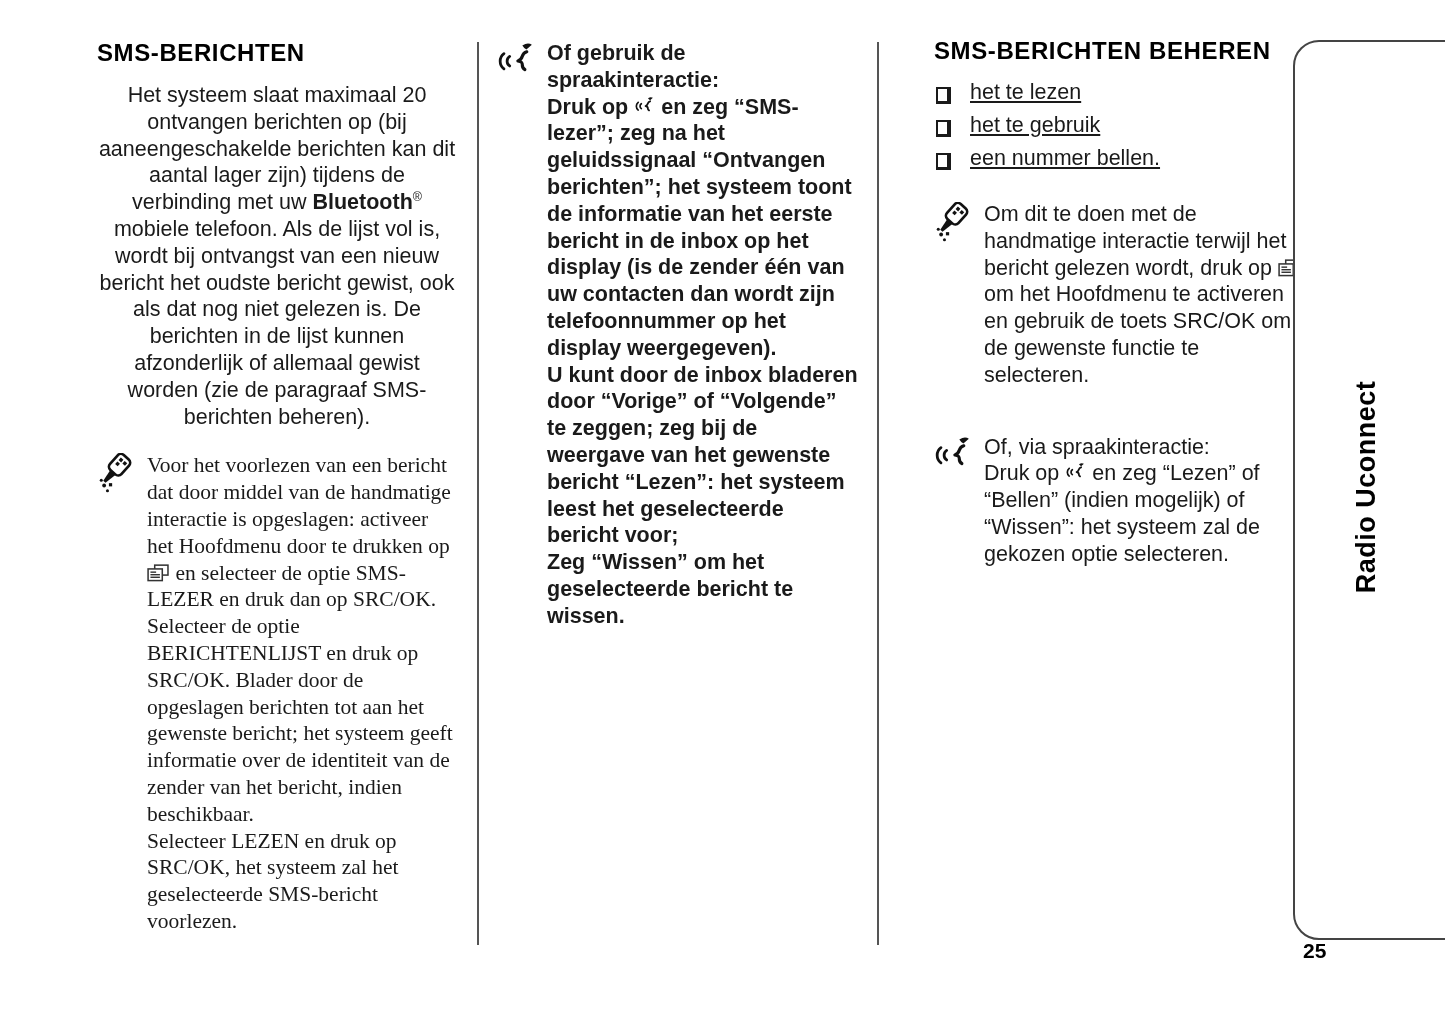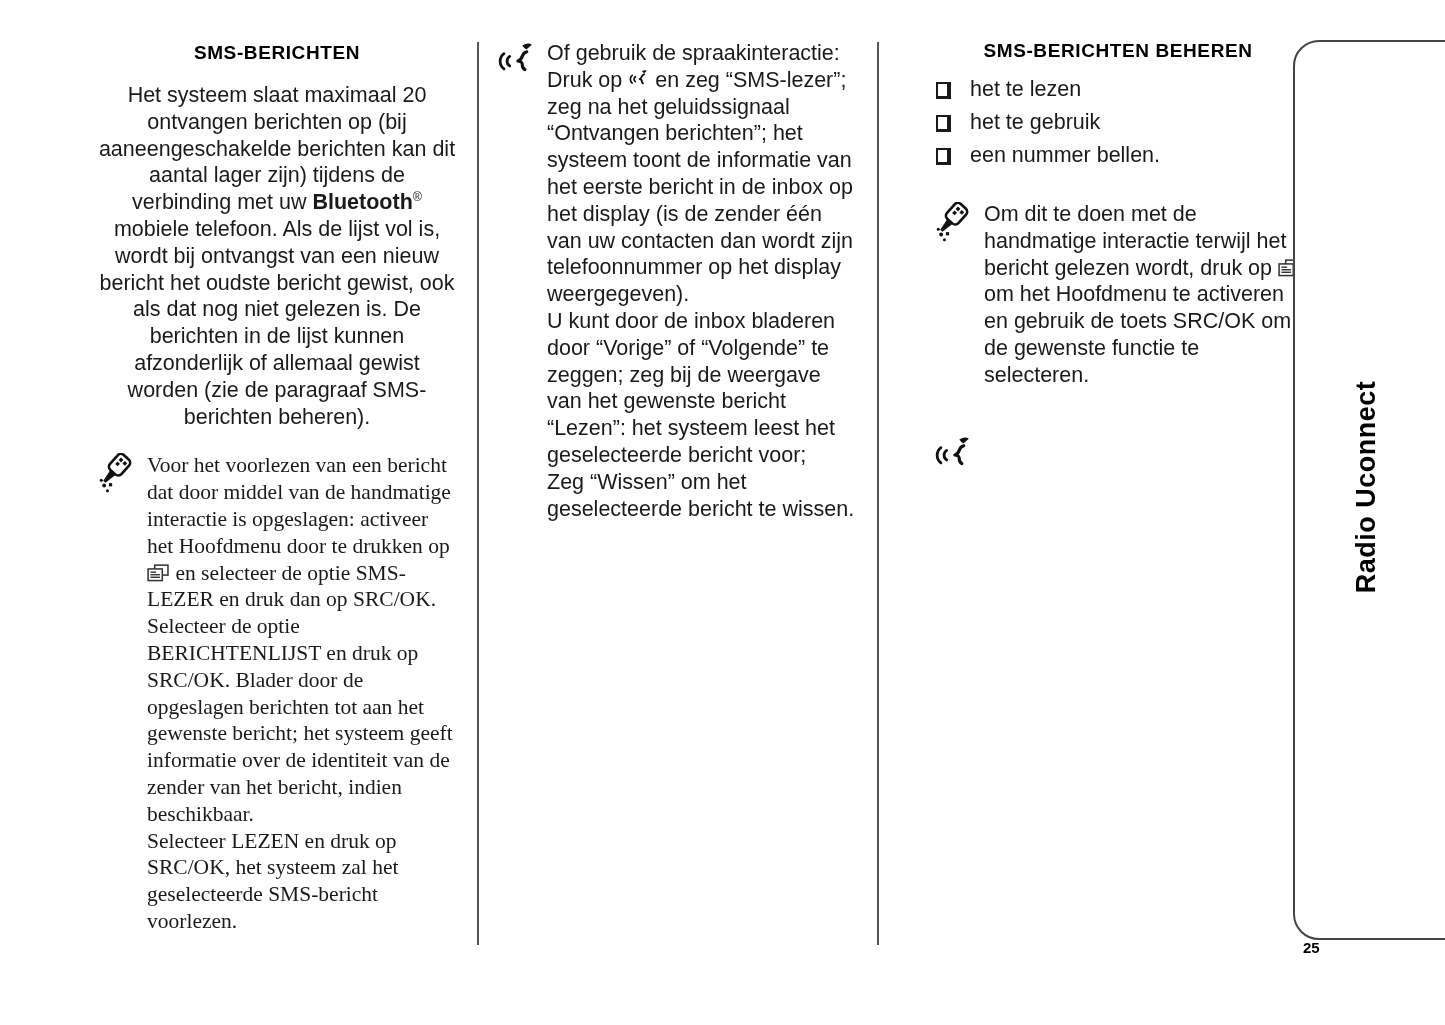--- a/index.html
+++ b/index.html
@@ -3,41 +3,41 @@
 <meta charset="utf-8">
 <style>
   html,body{margin:0;padding:0;}
   body{
     width:1445px;height:1025px;position:relative;overflow:hidden;
     background:#ffffff;color:#1a1a1a;
     font-family:"Liberation Sans","DejaVu Sans",sans-serif;
   }
   .col{position:absolute;top:38px;}
   #col1{left:97px;width:360px;}
-  #col2{left:497px;width:362px;top:40px;}
+  #col2{left:497px;width:362px;top:40px;font-weight:bold;}
   #col3{left:934px;width:368px;top:36px;}
   .rule{position:absolute;top:42px;width:2px;height:903px;background:#555;}
   #rule1{left:477px;} #rule2{left:877px;}
   .heading{
-    font-size:19px;line-height:30px;font-weight:bold;color:#000;
-    letter-spacing:0.6px;margin:0;text-align:center;
+    font-size:24px;line-height:30px;font-weight:bold;color:#000;
+    letter-spacing:0.6px;margin:0;
   }
   .body-text{font-size:21.5px;line-height:26.8px;}
   .para{margin:0;}
   #col1 .intro-para{margin-top:14px;text-align:center;}
   .icon-para{display:flex;align-items:flex-start;}
   #col1 .icon-para{margin-top:22px;font-family:Liberation Serif, serif;}
   #col2 .icon-para{margin-top:0;}
   #col3 .icon-para-manual{margin-top:26px;}
   #col3 .icon-para-voice{margin-top:45px;}
   .icon-cell{flex:0 0 50px;width:50px;padding-top:1px;}
   .icon-text{flex:1;}
   #col3 .intro-para{margin-top:12px;}
   .bullet-list{list-style:none;margin:10px 0 0 0;padding:0;}
-  .bullet-list li{display:flex;align-items:flex-start;height:33px;}
+  .bullet-list li{display:flex;align-items:center;height:33px;text-decoration:underline;}
   .bullet-square{
     display:inline-block;width:9px;height:12px;margin:6px 19px 0 2px;
     border:2px solid #1a1a1a;border-right-width:4px;border-bottom-width:3px;
     flex:0 0 auto;
   }
   b{font-weight:bold;}
   sup{font-size:0.58em;vertical-align:super;line-height:0;}
   .inline-icon{display:inline-block;vertical-align:-2px;line-height:0;}
   .inline-icon svg{display:inline-block;}
   .side-tab{
@@ -46,21 +46,21 @@
     background:#fff;
   }
   .side-tab-label{
     position:absolute;left:1351px;top:618px;width:262px;
     transform-origin:0 0;transform:rotate(-90deg);
     font-size:27px;font-weight:bold;color:#000;text-align:center;
     letter-spacing:0.5px;white-space:nowrap;
   }
   .page-number{
     position:absolute;left:1303px;top:939px;
-    font-size:15px;font-weight:bold;color:#000;
+    font-size:21px;font-weight:bold;color:#000;
   }
 </style>
 </head>
 <body>
 
 <div class="page">
 
   <div class="col" id="col1">
     <h1 class="heading">SMS-BERICHTEN</h1>
     <p class="para intro-para body-text">Het systeem slaat maximaal 20 ontvangen berichten op (bij aaneengeschakelde berichten kan dit aantal lager zijn) tijdens de verbinding met uw <b>Bluetooth</b><sup>®</sup> mobiele telefoon. Als de lijst vol is, wordt bij ontvangst van een nieuw bericht het oudste bericht gewist, ook als dat nog niet gelezen is. De berichten in de lijst kunnen afzonderlijk of allemaal gewist worden (zie de paragraaf SMS-berichten beheren).</p>
@@ -147,20 +147,26 @@
               <line x1="3.5" y1="14" x2="13.5" y2="14" stroke="#333" stroke-width="1.5"></line>
             </svg></span> om het Hoofdmenu te activeren en gebruik de toets SRC/OK om de gewenste functie te selecteren.</span>
     </div>
     <div class="icon-para icon-para-voice">
       <span class="icon-cell"><svg width="38" height="38" viewBox="0 0 30 30">
             <path d="M5.5 10 a7.5 7.5 0 0 0 0 12" fill="none" stroke="#111" stroke-width="2.2" stroke-linecap="round"></path>
             <path d="M10 12.2 a4.5 4.5 0 0 0 0 7.5" fill="none" stroke="#111" stroke-width="2.2" stroke-linecap="round"></path>
             <path d="M20 3.5 q4.5 -2.8 7.5 -0.5 l-4.3 3.8 q-2.2 -1.6 -3.2 -3.3 z" fill="#111"></path>
             <path d="M23.5 8.5 c-5.5 1.6 -1.6 5.4 -7 7.3 c6.5 0.8 1 4.5 5.5 6.7" fill="none" stroke="#111" stroke-width="2.5" stroke-linecap="round" stroke-linejoin="round"></path>
           </svg></span>
+      <span class="icon-text body-text">Of, via spraakinteractie:<br>Druk op <span class="inline-icon"><svg width="21" height="21" viewBox="0 0 30 30">
+              <path d="M6 10.5 a7 7 0 0 0 0 11" fill="none" stroke="#111" stroke-width="2.4" stroke-linecap="round"></path>
+              <path d="M10.5 12.5 a4.2 4.2 0 0 0 0 7" fill="none" stroke="#111" stroke-width="2.4" stroke-linecap="round"></path>
+              <path d="M20 4.5 q4 -2.5 7 -0.5 l-4 3.5 q-2 -1.5 -3 -3 z" fill="#111"></path>
+              <path d="M23 9 c-5 1.5 -1.5 5 -6.5 6.8 c6 0.7 1 4.2 5 6.2" fill="none" stroke="#111" stroke-width="2.6" stroke-linecap="round" stroke-linejoin="round"></path>
+            </svg></span> en zeg “Lezen” of “Bellen” (indien mogelijk) of “Wissen”: het systeem zal de gekozen optie selecteren.</span>
     </div>
   </div>
 
   <div class="side-tab"></div>
   <div class="side-tab-label">Radio Uconnect</div>
 
   <div class="page-number">25</div>
 
 </div>
 

